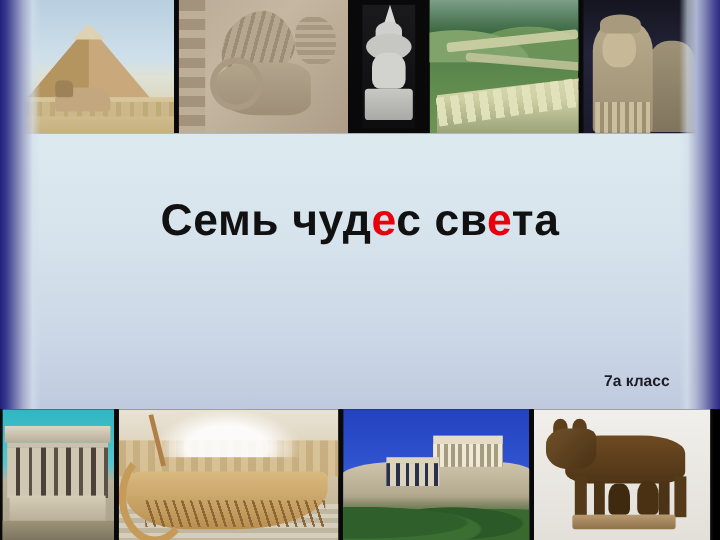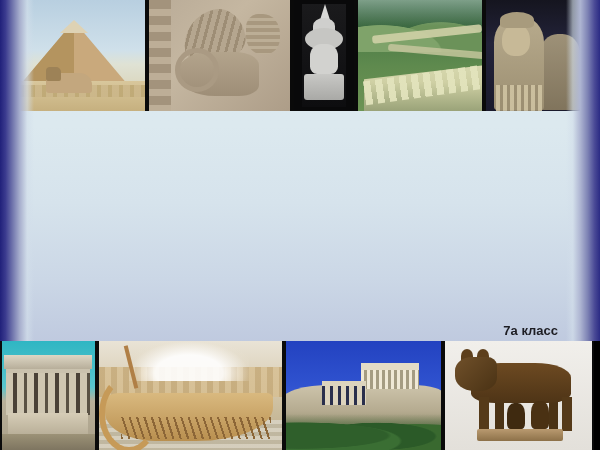--- a/index.html
+++ b/index.html
@@ -359,21 +359,21 @@
     font-size: 37px;
     font-weight: bold;
     letter-spacing: 0.5px;
     color: #111111;
     white-space: nowrap;
   }
   #title .hl { color: #e8000d; }
   #subtitle {
     position: absolute;
     right: 42px;
-    top: 323px;
+    top: 310px;
     font-size: 13px;
     font-weight: bold;
     color: #1d1d23;
     text-align: center;
   }
 </style>
 </head>
 <body>
 
 <div id="slide">
@@ -424,20 +424,23 @@
       <div class="obj w1face"></div>
       <div class="obj w1hat"></div>
       <div class="obj armor"></div>
     </div>
 
   </div>
 
   <div class="edge-band left"></div>
   <div class="edge-band right"></div>
 
+  <div id="title">
+    <span>Семь чуд</span><span class="hl">е</span><span>с св</span><span class="hl">е</span><span>та</span>
+  </div>
 
   <div id="subtitle">7а класс</div>
 
   <div class="strip bottom">
 
     <div class="photo b-caryatid">
       <div class="obj roof"></div>
       <div class="obj arch"></div>
       <div class="obj figs"></div>
       <div class="obj podium"></div>

